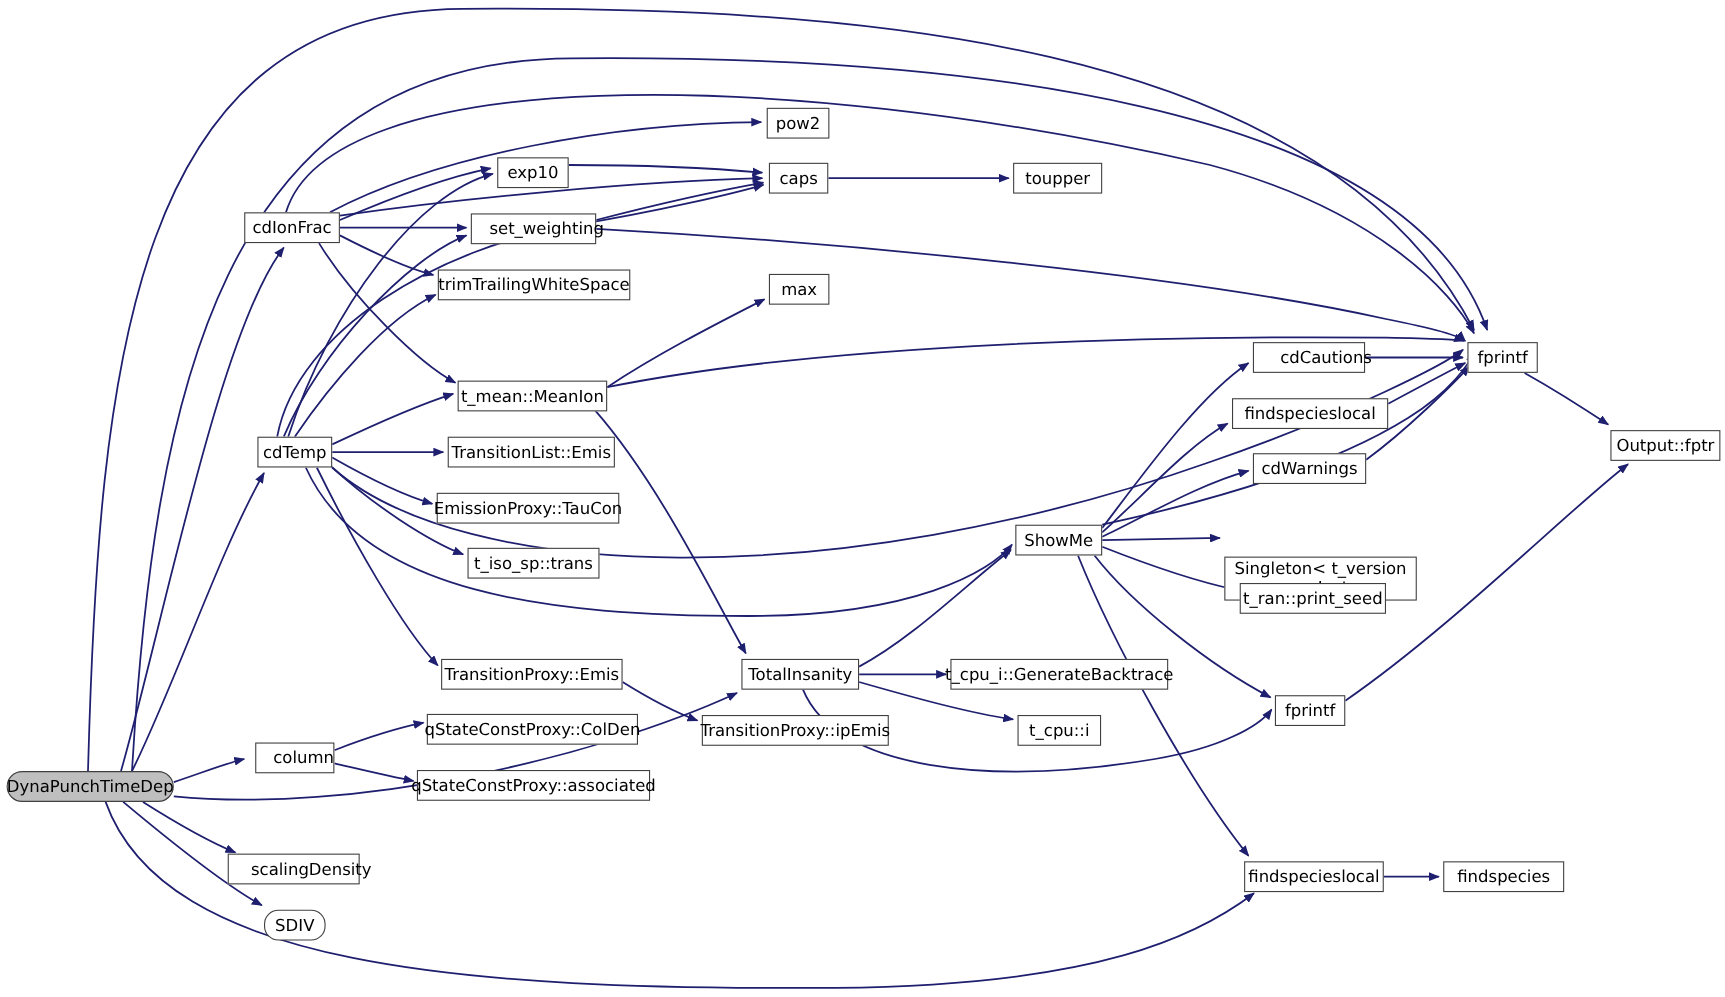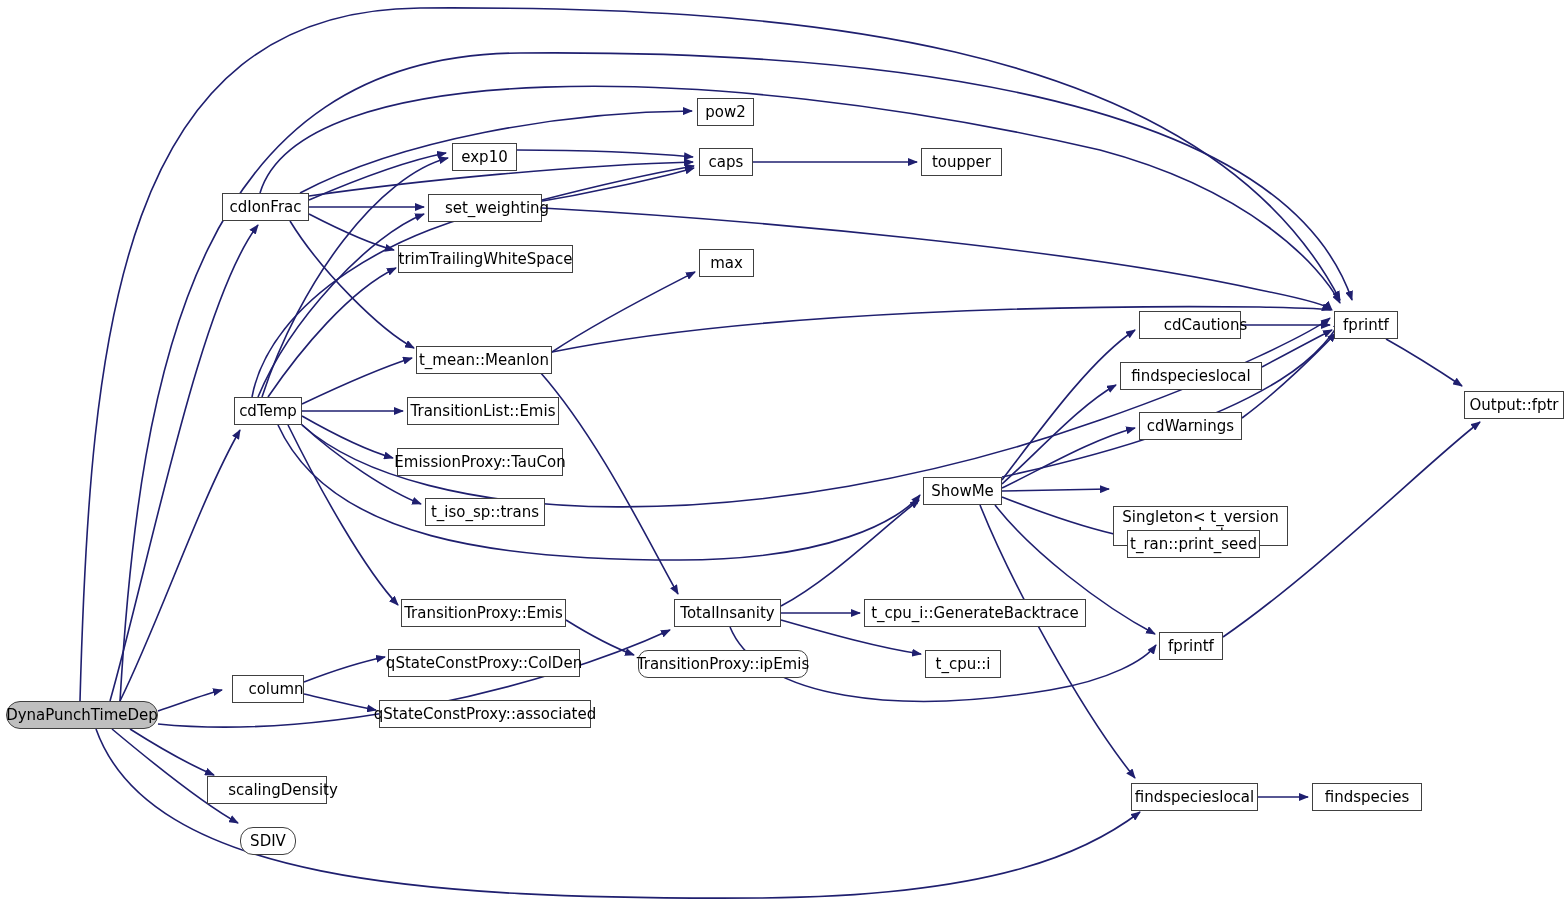--- a/index.html
+++ b/index.html
@@ -126,22 +126,22 @@
       <div class="node" style="left: 388px; top: 649px; width: 192px; height: 28px;">qStateConstProxy::ColDen</div>
       <div class="node" style="left: 379px; top: 700px; width: 212px; height: 28px;">qStateConstProxy::associated</div>
       <div class="node" style="left: 232px; top: 675px; width: 72px; height: 28px; padding-left: 16px;">column</div>
       <div class="node" style="left: 207px; top: 776px; width: 120px; height: 28px; padding-left: 32px;">scalingDensity</div>
       <div class="node" style="left: 240px; top: 827px; width: 56px; height: 28px; border-radius: 13px;">SDIV</div>
       <div class="node" style="left: 697px; top: 98px; width: 57px; height: 28px;">pow2</div>
       <div class="node" style="left: 699px; top: 148px; width: 54px; height: 28px;">caps</div>
       <div class="node" style="left: 699px; top: 249px; width: 55px; height: 28px;">max</div>
       <div class="node" style="left: 921px; top: 148px; width: 81px; height: 28px;">toupper</div>
       <div class="node" style="left: 674px; top: 599px; width: 107px; height: 28px;">TotalInsanity</div>
-      <div class="node" style="left: 638px; top: 650px; width: 170px; height: 28px; border-radius: 10px;">TransitionProxy::ipEmis</div>
-      <div class="node" style="left: 864px; top: 599px; width: 222px; height: 28px;">t_cpu_i::GenerateBacktrace</div>
+      <div class="node" style="left: 638px; top: 650px; width: 170px; height: 28px;">TransitionProxy::ipEmis</div>
+      <div class="node" style="left: 864px; top: 599px; width: 198px; height: 28px;">t_cpu_i::GenerateBacktrace</div>
       <div class="node" style="left: 925px; top: 650px; width: 76px; height: 28px;">t_cpu::i</div>
       <div class="node" style="left: 923px; top: 477px; width: 79px; height: 28px;">ShowMe</div>
       <div class="node" style="left: 1139px; top: 311px; width: 102px; height: 28px; padding-left: 31px;">cdCautions</div>
       <div class="node" style="left: 1120px; top: 362px; width: 142px; height: 28px;">findspecieslocal</div>
       <div class="node" style="left: 1139px; top: 412px; width: 103px; height: 28px;">cdWarnings</div>
       <div class="node" style="left: 1113px; top: 465px; width: 175px; height: 40px; margin-top: 41px;">Singleton&lt; t_version
 &gt;::Inst</div>
       <div class="node" style="left: 1127px; top: 530px; width: 133px; height: 28px;">t_ran::print_seed</div>
       <div class="node" style="left: 1334px; top: 311px; width: 64px; height: 28px;">fprintf</div>
       <div class="node" style="left: 1159px; top: 632px; width: 64px; height: 28px;">fprintf</div>

